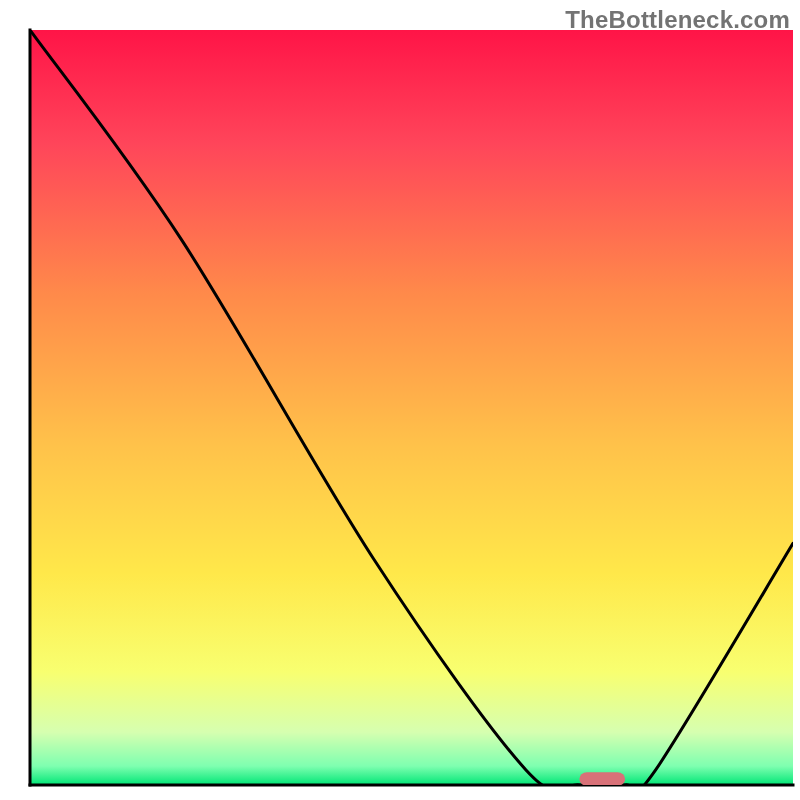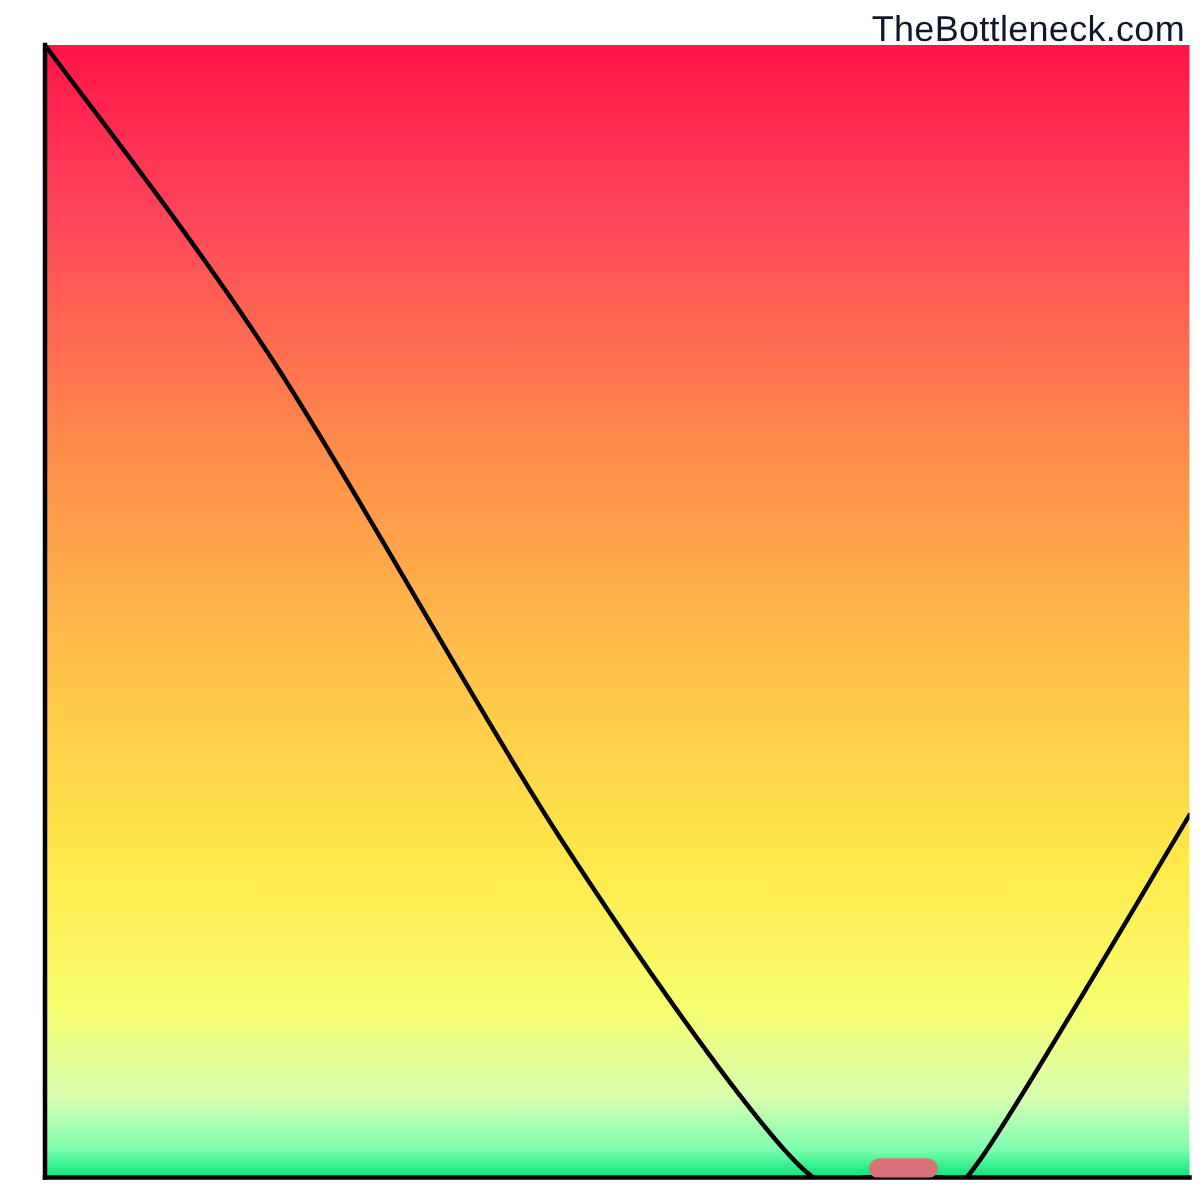--- a/index.html
+++ b/index.html
@@ -13,22 +13,22 @@
   .chart-wrap {
     position: relative;
     width: 800px;
     height: 800px;
   }
   .watermark {
     position: absolute;
     top: 6px;
     right: 10px;
     font-size: 24px;
-    font-weight: 400;
-    color: #0f172a;
+    font-weight: 700;
+    color: #737373;
     letter-spacing: 0.2px;
     z-index: 5;
   }
   svg {
     display: block;
   }
 </style>
 </head>
 <body>
 

